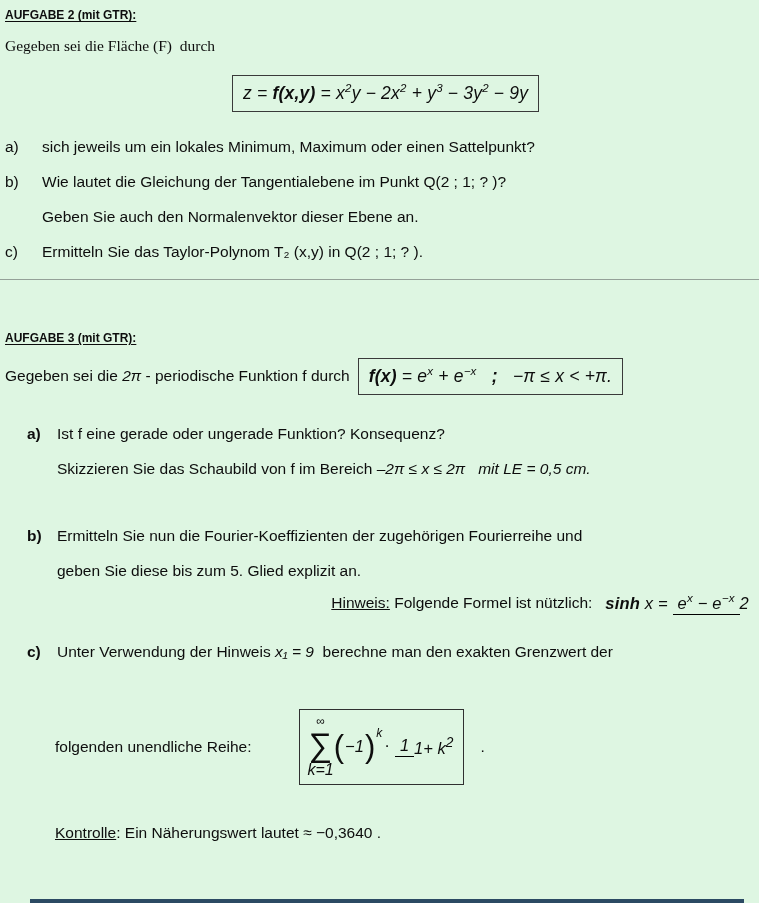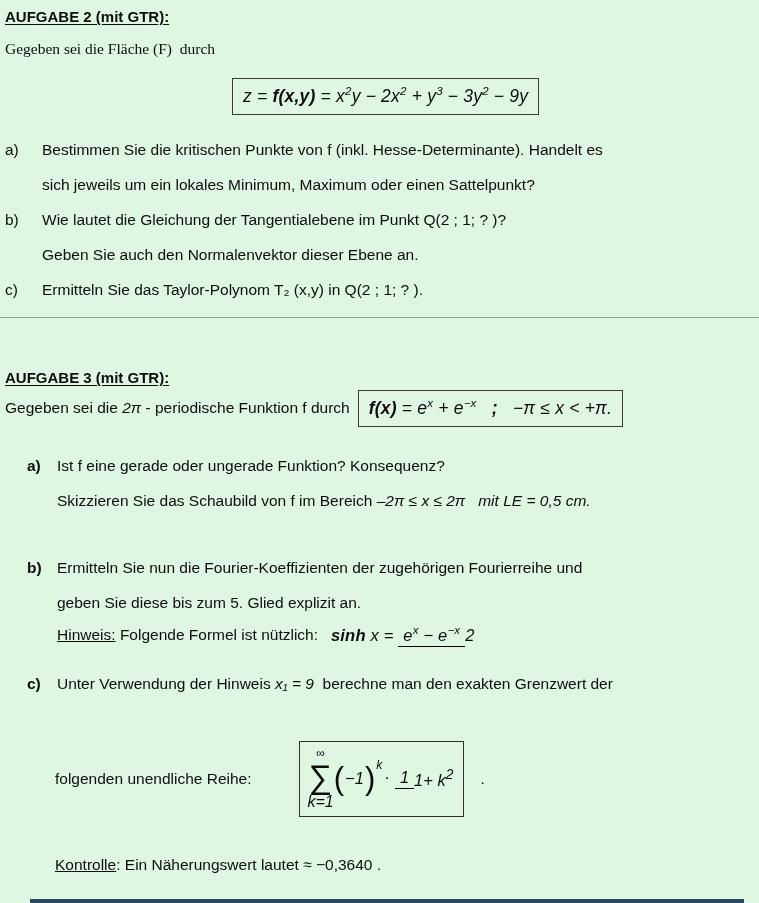--- a/index.html
+++ b/index.html
@@ -6,21 +6,21 @@
   body{
     width:759px;height:903px;
     background:#def6e2;
     font-family:"Liberation Sans",sans-serif;
     color:#0d0d0d;
     font-size:15.5px;
     position:relative;
     overflow:hidden;
   }
   .page{padding:8px 10px 0 5px;box-sizing:border-box;}
-  .heading{font-weight:bold;text-decoration:underline;text-underline-offset:2px;font-size:15px;}
+  .heading{font-weight:bold;text-decoration:underline;text-underline-offset:2px;font-size:12px;}
   .line,.seg{white-space:pre-wrap;}
   .it{font-style:italic;}
   .bi{font-style:italic;font-weight:bold;}
   .b{font-weight:bold;}
   .u{text-decoration:underline;}
   .intro{margin-top:15px;font-family:Liberation Serif, serif;}
   
   .fbox{
     display:inline-block;
     border:1.5px solid #3a3a3a;
@@ -32,33 +32,33 @@
   .box1wrap{margin:20px 0 0 227px;}
   
   .item{display:flex;margin-top:0;}
   .lab2{width:37px;flex:none;line-height:35px;}
   .lab3{width:30px;flex:none;line-height:35px;font-weight:bold;margin-left:22px;}
   .cnt{flex:1;}
   .cnt .ln{line-height:35px;}
   .list2{margin-top:17px;}
   .divider{border:none;border-top:1.2px solid #94a198;margin:10px -10px 0 -5px;}
   .h3{margin-top:51px;}
-  .introw3{margin-top:4px;display:flex;align-items:center;}
+  .introw3{margin-top:13px;display:flex;align-items:center;}
   .introw3 .fbox{margin-left:8px;}
   .lista3{margin-top:21px;}
   .listb3{margin-top:32px;}
   .listc3{margin-top:19px;}
   
   .frac{
     display:inline-flex;flex-direction:row;align-items:center;
     vertical-align:middle;line-height:1.2;
   }
   .frac .num{border-bottom:1.6px solid #000;padding:0 5px 1px 5px;}
   .frac .den{padding-top:1px;}
-  .hintrow{display:flex;align-items:center;margin-top:4px;line-height:normal;}
+  .hintrow{display:flex;align-items:center;margin-top:4px;line-height:normal;justify-content:flex-end;}
   .hintrow .math{font-size:16.5px;}
   
   .serierow{display:flex;align-items:center;margin-top:40px;padding-left:50px;}
   .seriebox{
     display:inline-flex;align-items:center;
     border:1.6px solid #303030;
     padding:5px 10px 6px 8px;
     margin-left:47px;
   }
   .sig{display:inline-flex;flex-direction:column;align-items:center;line-height:1;}
@@ -89,21 +89,20 @@
   <div class="box1wrap">
     <div class="fbox">
       <span class="math"><span class="seg">z = </span><span class="bi seg">f(x,y)</span><span class="seg"> = x</span><sup>2</sup><span class="seg">y − 2x</span><sup>2</sup><span class="seg"> + y</span><sup>3</sup><span class="seg"> − 3y</span><sup>2</sup><span class="seg"> − 9y</span></span>
     </div>
   </div>
 
   <div class="list2">
     <div class="item">
       <div class="lab2">a)</div>
       <div class="cnt">
-        <div class="ln line">Bestimmen Sie die kritischen Punkte von f (inkl. Hesse-Determinante). Handelt es</div>
         <div class="ln line">sich jeweils um ein lokales Minimum, Maximum oder einen Sattelpunkt?</div>
       </div>
     </div>
     <div class="item">
       <div class="lab2">b)</div>
       <div class="cnt">
         <div class="ln line">Wie lautet die Gleichung der Tangentialebene im Punkt Q(2 ; 1; ? )?</div>
         <div class="ln line">Geben Sie auch den Normalenvektor dieser Ebene an.</div>
       </div>
     </div>

